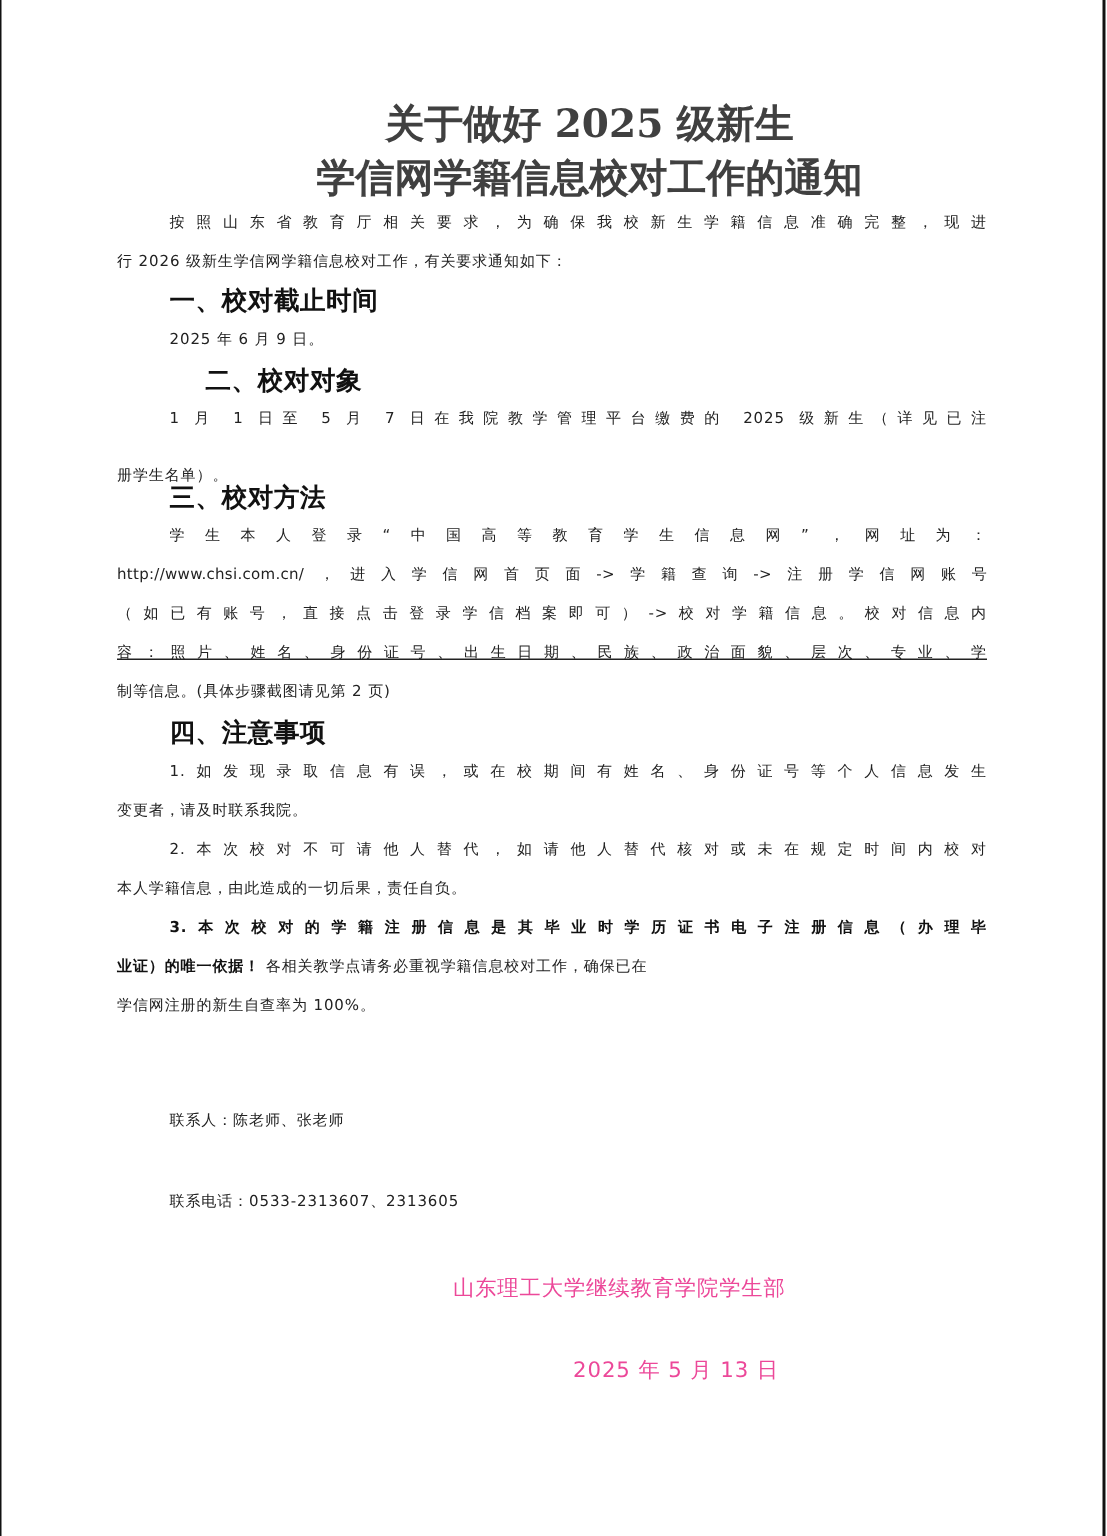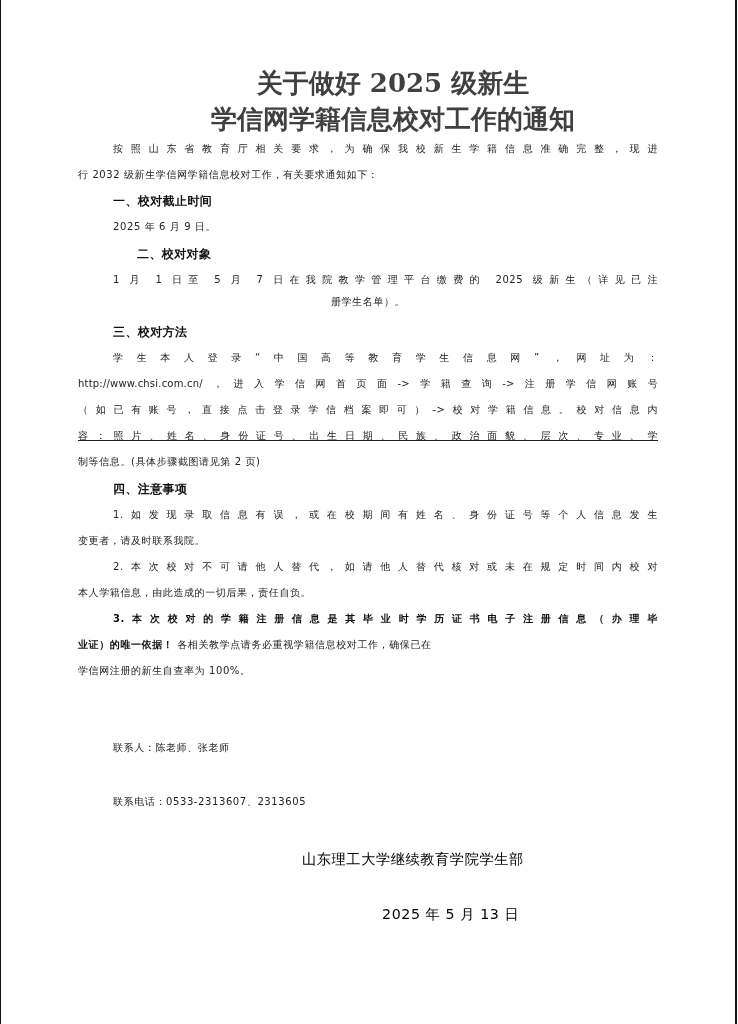--- a/index.html
+++ b/index.html
@@ -14,44 +14,44 @@
       font-family: "DejaVu Serif", "Liberation Serif", serif; font-weight: bold;
       font-size: 26px; line-height: 34px; color: #404040; letter-spacing: 0px; padding-left: 12px;
     }
     .title-line1 { top: 66px; }
     .title-line2 { top: 102px; }
     .line {
       position: absolute; left: 78px; width: 580px; font-size: 10px; line-height: 20px;
       white-space: nowrap; color: #222; letter-spacing: 0.6px;
     }
     .indent { left: 113px; }
-    .heading { font-weight: bold; color: #111; letter-spacing: 0.4px; font-size: 12px; }
+    .heading { font-weight: bold; color: #111; letter-spacing: 0.4px; font-size: 17px; }
     .justify { text-align: justify; text-align-last: justify; width: 580px; white-space: normal; }
     .justify-ind { text-align: justify; text-align-last: justify; width: 545px; white-space: normal; }
     .bold { font-weight: bold; color: #111; }
-    .sig { position: absolute; font-size: 14.2px; line-height: 20px; color: #000000; letter-spacing: 0.6px; white-space: nowrap; }
+    .sig { position: absolute; font-size: 14.2px; line-height: 20px; color: #ec4899; letter-spacing: 0.6px; white-space: nowrap; }
   </style>
 </head>
 <body>
 
 <div class="page-border-left"></div>
 <div class="page-border-right"></div>
 
 <div class="title title-line1">关于做好 2025 级新生</div>
 <div class="title title-line2">学信网学籍信息校对工作的通知</div>
 
 <div class="line indent justify-ind" style="top:139px;">按照山东省教育厅相关要求，为确保我校新生学籍信息准确完整，现进</div>
-<div class="line" style="top:165px;">行 2032 级新生学信网学籍信息校对工作，有关要求通知如下：</div>
+<div class="line" style="top:165px;">行 2026 级新生学信网学籍信息校对工作，有关要求通知如下：</div>
 
 <div class="line indent heading" style="top:191px;">一、校对截止时间</div>
 <div class="line indent" style="top:217px;">2025 年 6 月 9 日。</div>
 
 <div class="line indent heading" style="top:244px;margin-left:24px;">二、校对对象</div>
 <div class="line indent justify-ind" style="top:270px;">1 月 1 日至 5 月 7 日在我院教学管理平台缴费的 2025 级新生（详见已注</div>
-<div class="line" style="top:292px;text-align:center;">册学生名单）。</div>
+<div class="line" style="top:308px;">册学生名单）。</div>
 
 <div class="line indent heading" style="top:322px;">三、校对方法</div>
 <div class="line indent justify-ind" style="top:348px;">学生本人登录“中国高等教育学生信息网”，网址为：</div>
 <div class="line justify" style="top:374px; letter-spacing:0.2px;">http://www.chsi.com.cn/，进入学信网首页面-&gt;学籍查询-&gt;注册学信网账号</div>
 <div class="line justify" style="top:400px;">（如已有账号，直接点击登录学信档案即可）-&gt;校对学籍信息。校对信息内</div>
 <div class="line justify" style="top:426px;text-decoration:underline;">容：照片、姓名、身份证号、出生日期、民族、政治面貌、层次、专业、学</div>
 <div class="line" style="top:452px;">制等信息。(具体步骤截图请见第 2 页)</div>
 
 <div class="line indent heading" style="top:479px;">四、注意事项</div>
 <div class="line indent justify-ind" style="top:505px;">1.如发现录取信息有误，或在校期间有姓名、身份证号等个人信息发生</div>

